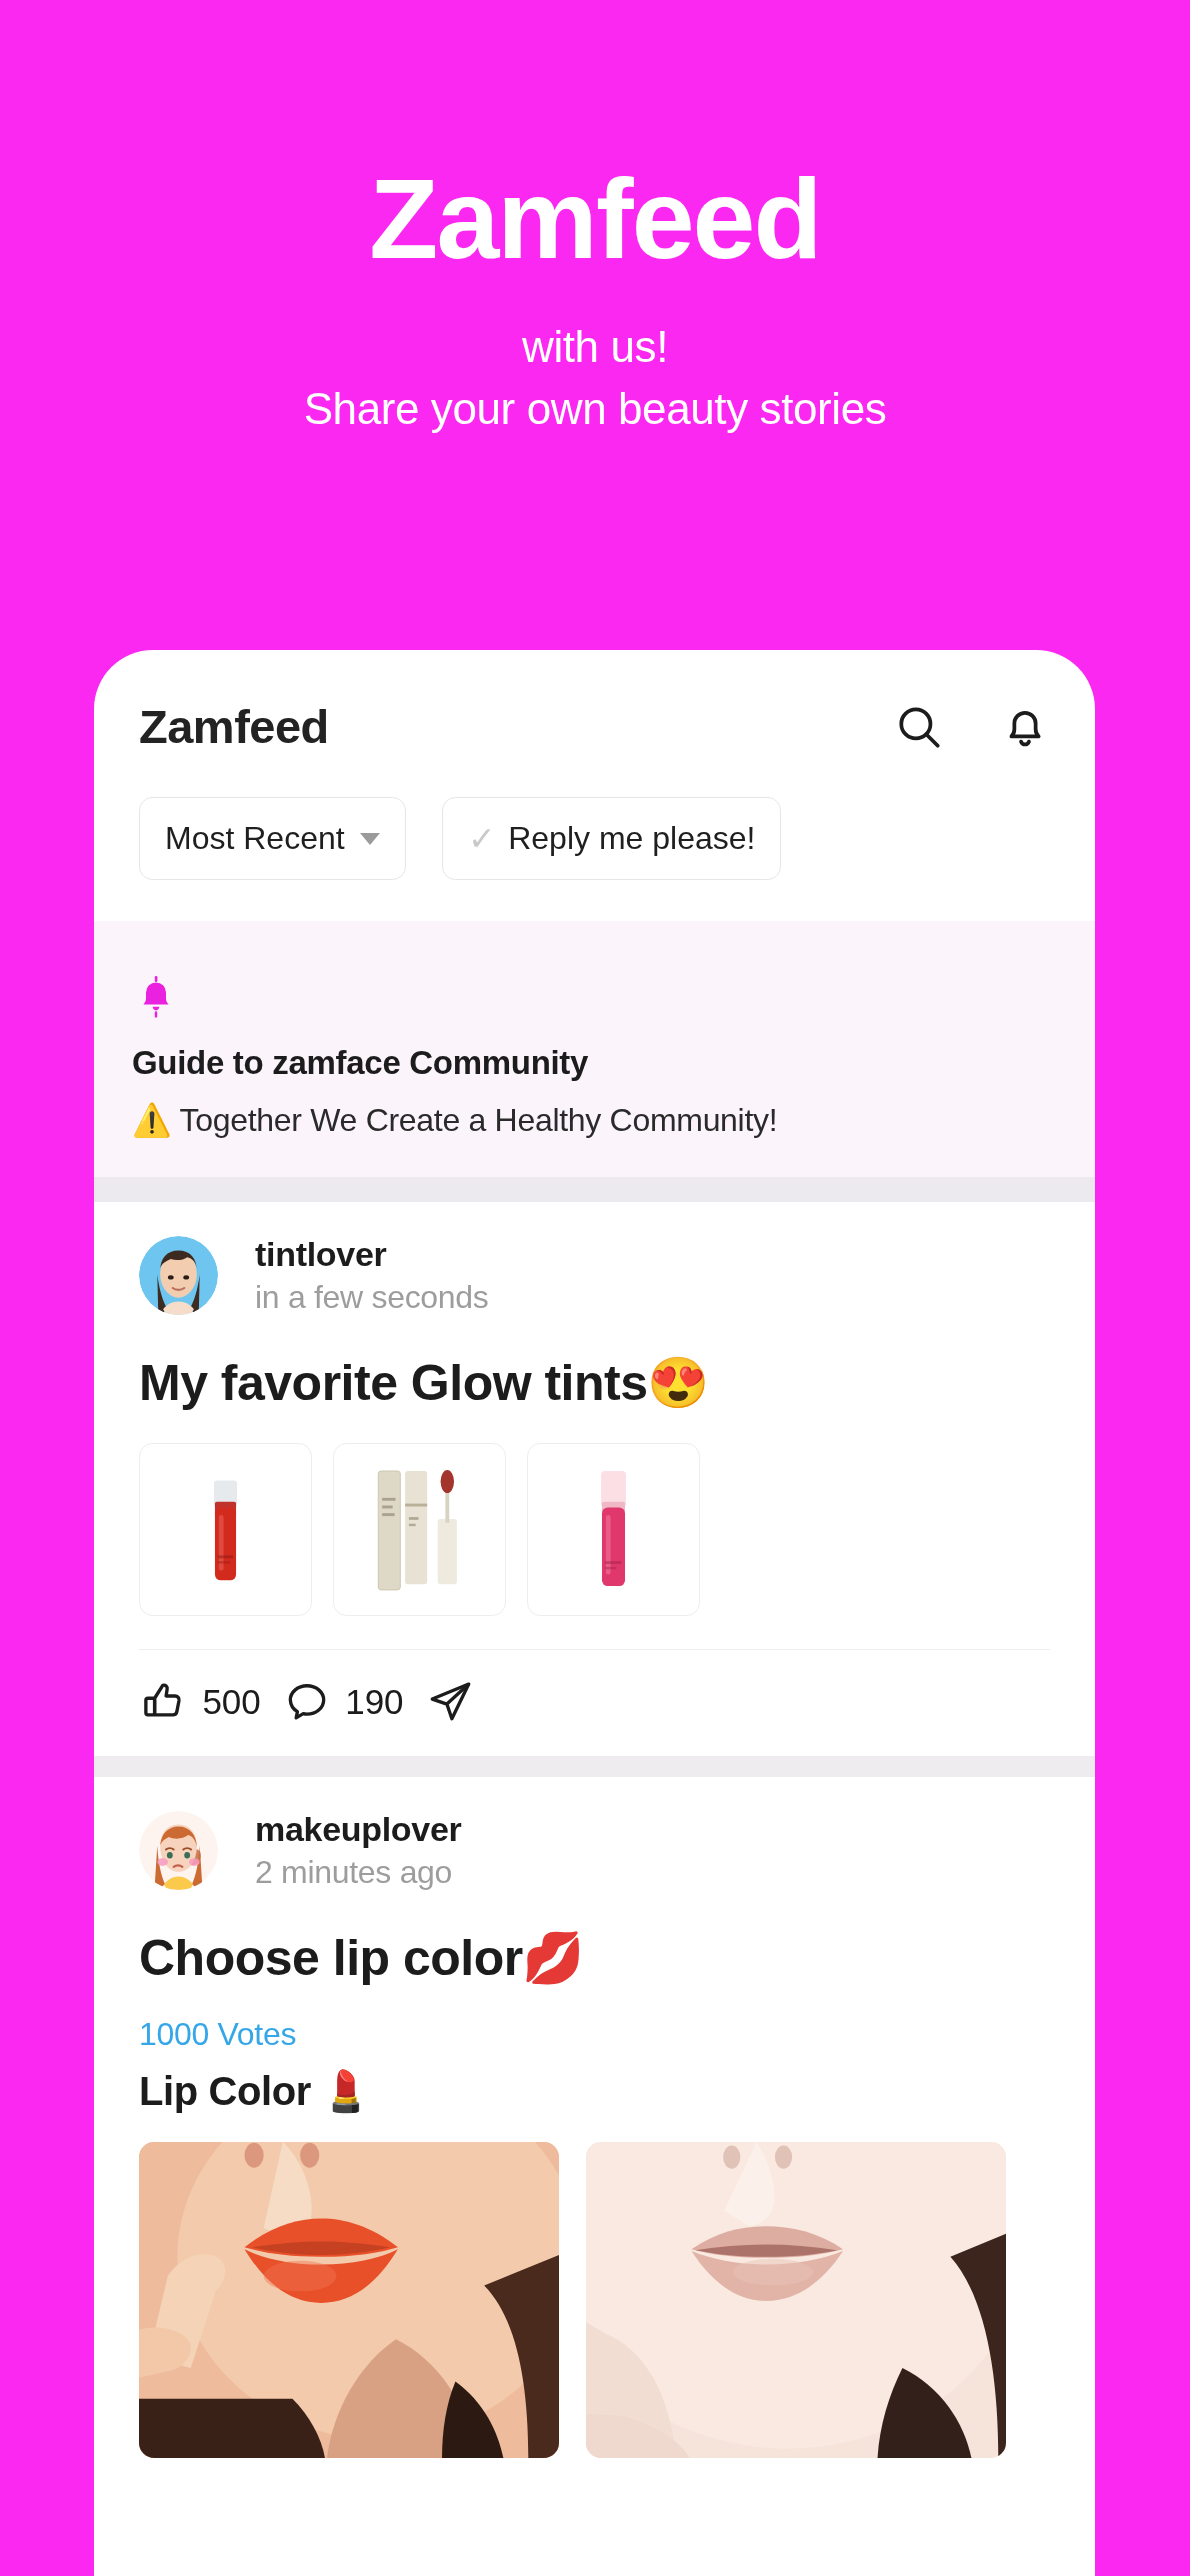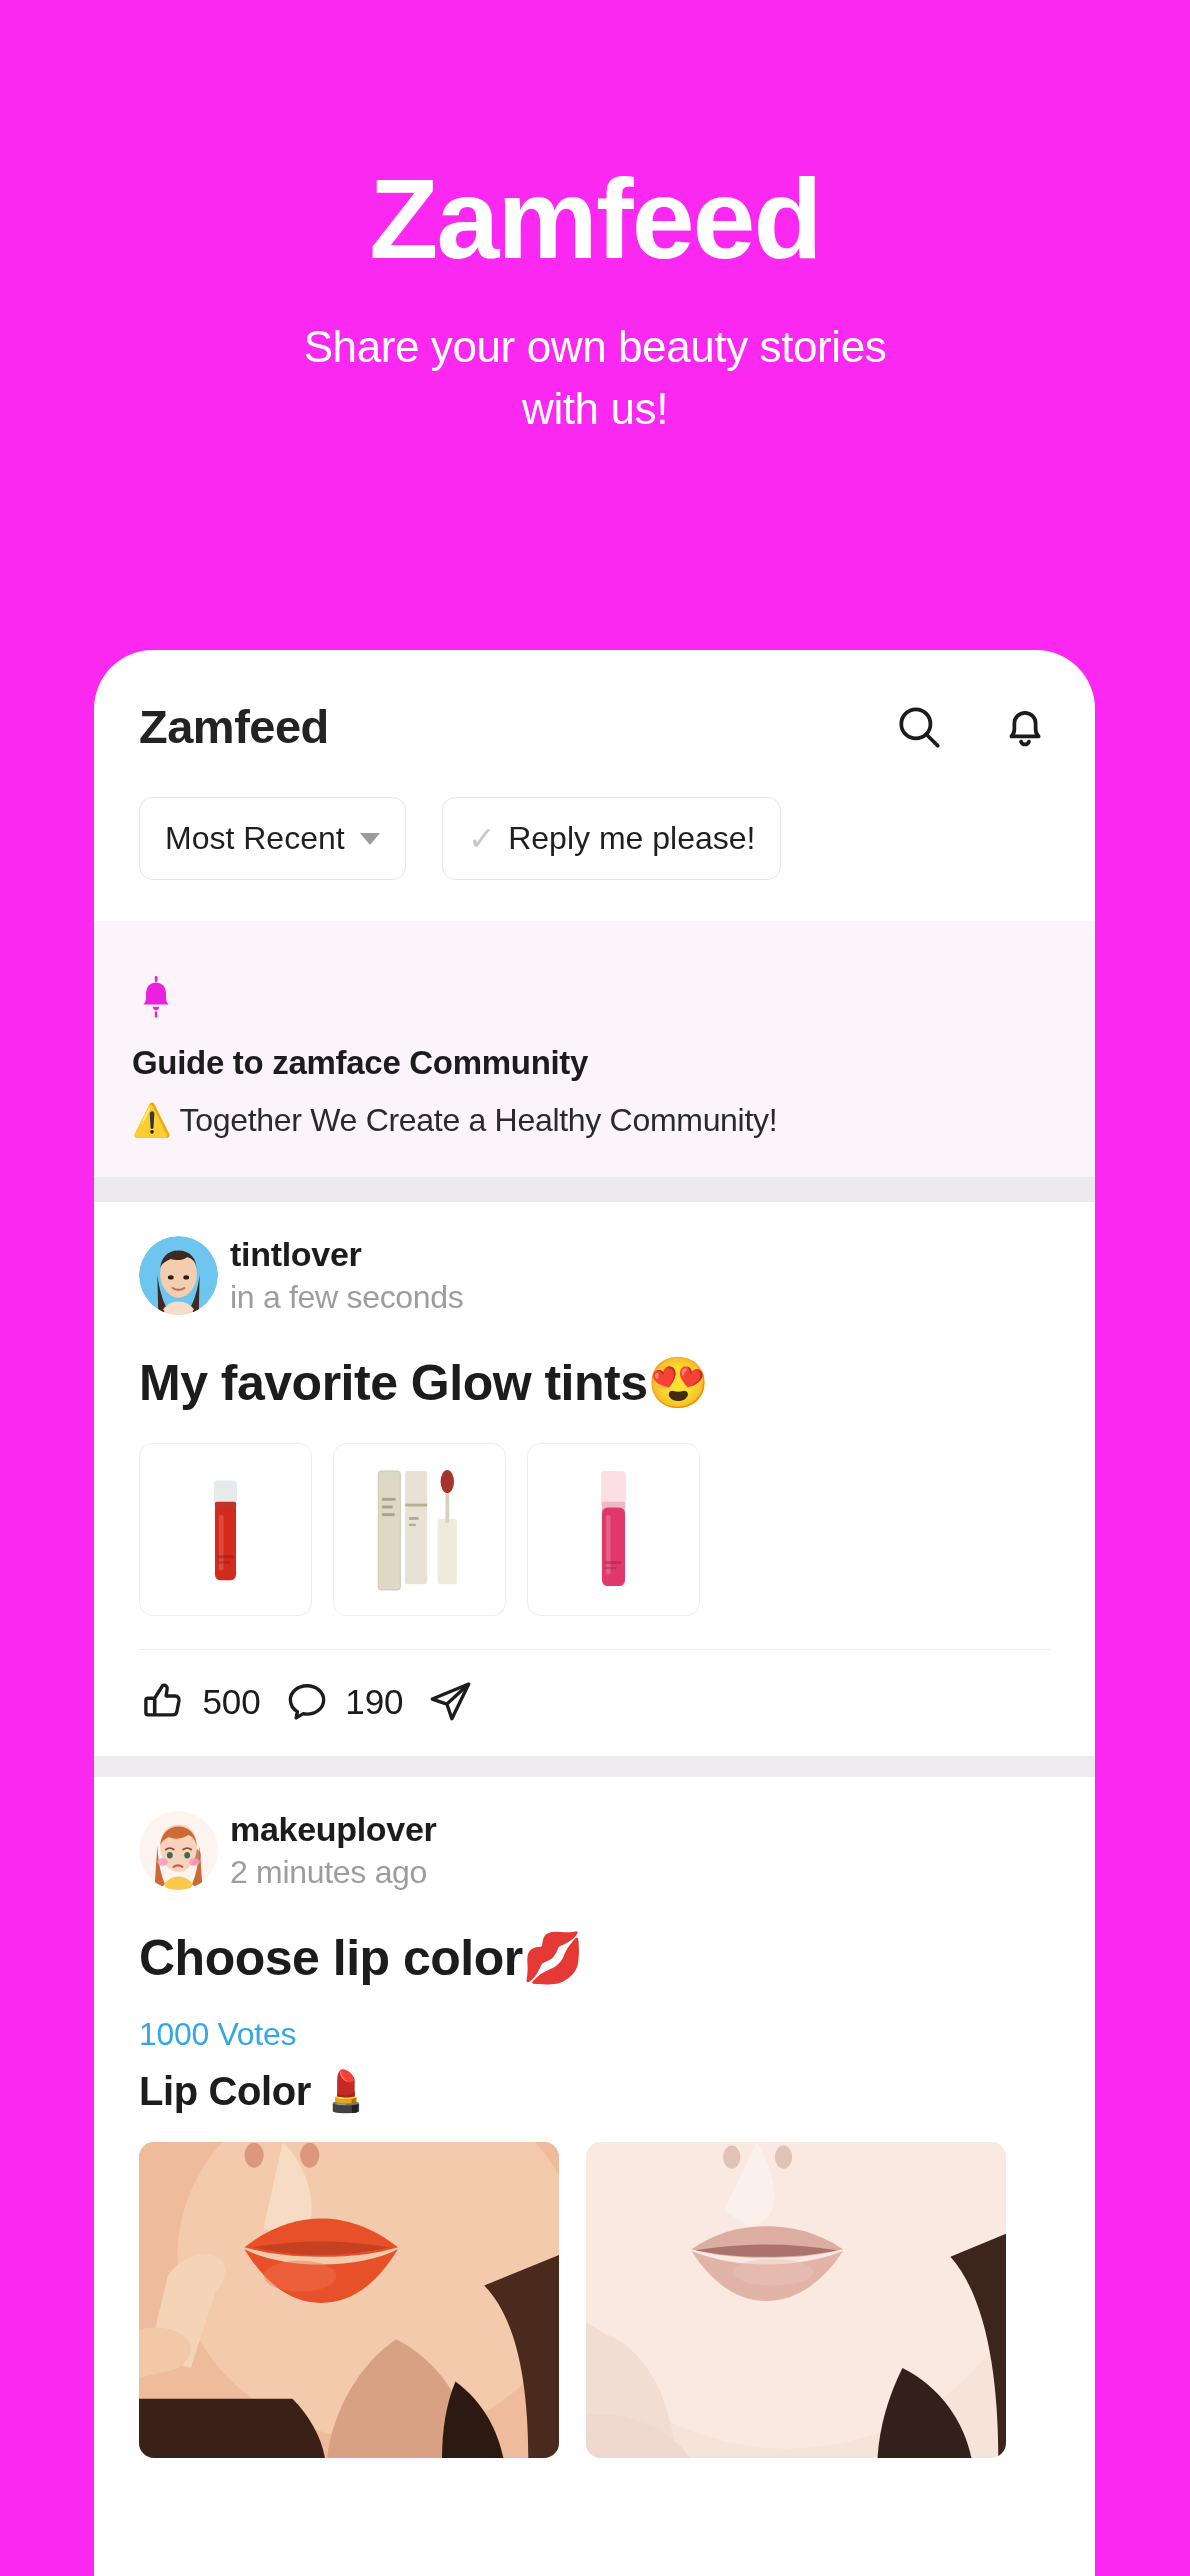--- a/index.html
+++ b/index.html
@@ -118,21 +118,21 @@
     letter-spacing:-0.3px;
   }
   .band { height:25px; background:#eceaee; }
   .band-sm { height:21px; background:#eeecef; }
 
   
   .post { padding:0 45px; }
   .post-head {
     display:flex;
     align-items:center;
-    gap:12px;
+    gap:37px;
     padding-top:33px;
   }
   .avatar {
     width:79px; height:79px;
     border-radius:50%;
     overflow:hidden;
     flex:0 0 auto;
     position:relative;
   }
   .post-user {
@@ -202,22 +202,22 @@
     position:relative;
   }
   svg { display:block; }
 </style>
 </head>
 <body>
 
 <div class="promo">
   <div class="promo-title">Zamfeed</div>
   <div class="promo-sub">
+    <div>with us!</div>
     <div>Share your own beauty stories</div>
-    <div>with us!</div>
   </div>
 </div>
 
 <div class="phone">
 
   <div class="appbar">
     <div class="appbar-title">Zamfeed</div>
     <div class="appbar-icons">
       <span class="icon-btn">
         <svg width="50" height="50" viewBox="0 0 24 24" fill="none" stroke="#1c1c1c" stroke-width="1.8" stroke-linecap="round">

